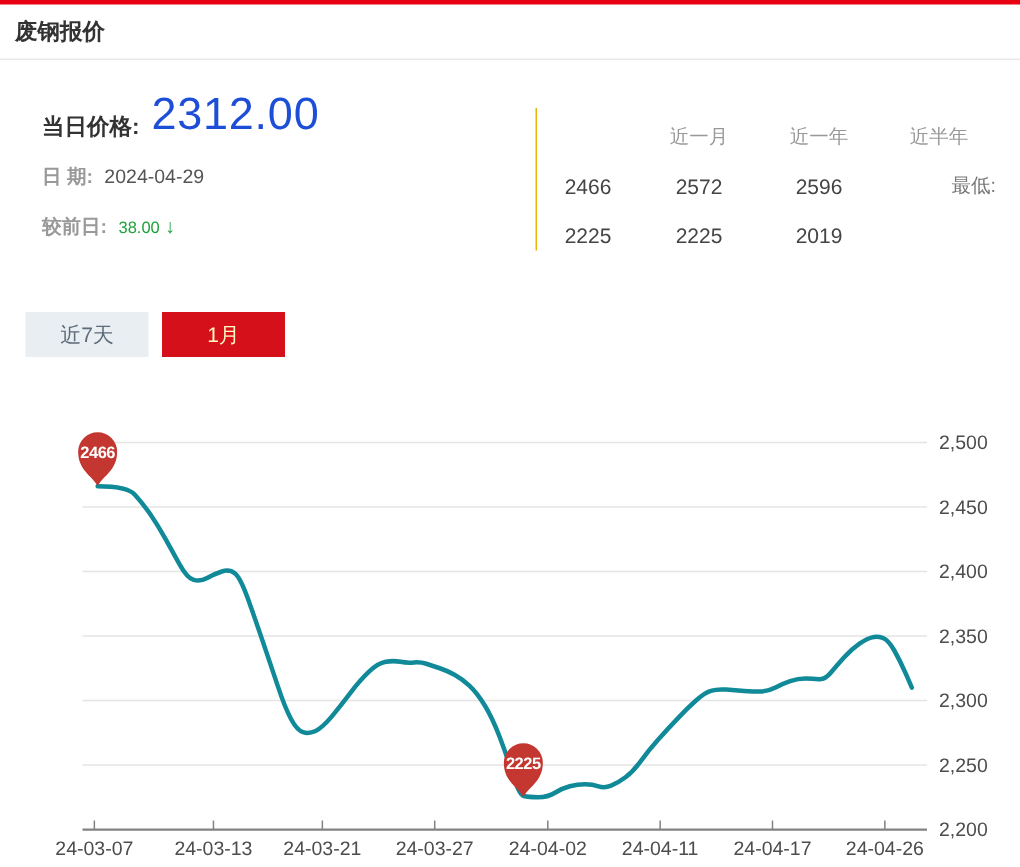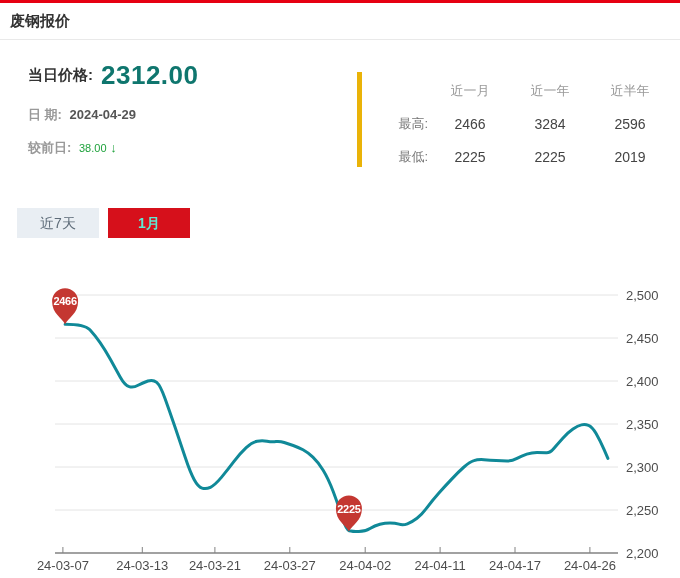--- a/index.html
+++ b/index.html
@@ -3,40 +3,40 @@
 <meta charset="utf-8">
 <style>
   * { box-sizing: border-box; margin: 0; padding: 0; }
   html,body { width: 680px; height: 578px; background: #fff; overflow: hidden;
     font-family: "Liberation Sans", "DejaVu Sans", sans-serif; }
   .top-bar { height: 3px; background: #e60012; }
   .header { padding: 9px 10px 8px 10px; border-bottom: 1px solid #e9e9e9; }
   .header h1 { font-size: 15px; font-weight: bold; color: #333; }
   .info { display: flex; height: 152px; }
   .info-left { flex: 0 0 357px; padding: 20px 0 0 28px; }
-  .price-row { display: flex; align-items: center; }
+  .price-row { display: flex; align-items: flex-end; }
   .price-label { font-size: 15px; font-weight: bold; color: #333; }
-  .price-value { font-size: 26px; font-weight: bold; color: #0f766e; margin-left: 8px; letter-spacing: 0.5px; }
+  .price-value { font-size: 30px; font-weight: normal; color: #1d4ed8; margin-left: 8px; letter-spacing: 0.5px; }
   .meta-row { margin-top: 15px; font-size: 13px; }
   .meta-label { color: #999; font-weight: bold; }
-  .meta-value { color: #555; margin-left: 4px; font-weight: bold; }
+  .meta-value { color: #555; margin-left: 4px; }
   .change-value { color: #1fa23c; margin-left: 4px; font-size: 11px; }
   .down-arrow { color: #1fa23c; font-size: 13px; }
   .info-right { flex: 1; margin-top: 32px; }
-  .stats-wrap { border-left: 5px solid #eab308; height: 95px; padding-top: 2px; text-align: center; }
+  .stats-wrap { border-left: 1px solid #eab308; height: 95px; padding-top: 2px; text-align: center; }
   .stats-grid { display: grid; grid-template-columns: 68px 80px 80px 80px; }
   .stats-grid .cell { height: 33px; display: flex; align-items: center; justify-content: center;
     font-size: 13px; color: #444; }
   .stats-grid .head { color: #999; }
   .stats-grid .rowlabel { justify-content: flex-end; color: #777; padding-right: 2px; }
   .stats-grid .val { font-size: 14px; }
   .tabs { margin: 16px 0 0 17px; display: flex; gap: 9px; }
   .tab { width: 82px; height: 30px; line-height: 30px; text-align: center; font-size: 14px;
     color: #5d6b78; background: #e9eef3; cursor: pointer; user-select: none; }
-  .tab.active { background: #d6101b; color: #5eead4; font-weight: bold; }
+  .tab.active { background: #d6101b; color: #fef9c3; font-weight: normal; }
   .chart-wrap { margin-top: 33px; }
   svg text { font-family: "Liberation Sans", "DejaVu Sans", sans-serif; }
 </style>
 </head>
 <body>
 
 <div class="top-bar"></div>
 
 <div class="header">
   <h1>废钢报价</h1>
@@ -59,23 +59,22 @@
     </div>
   </div>
   <div class="info-right">
     <div class="stats-wrap">
       <div class="stats-grid">
         <div class="cell"></div>
         <div class="cell head">近一月</div>
         <div class="cell head">近一年</div>
         <div class="cell head">近半年</div>
 
-        <div class="cell rowlabel">最高:</div>
         <div class="cell val">2466</div>
-        <div class="cell val">3284</div>
+        <div class="cell val">2572</div>
         <div class="cell val">2596</div>
 
         <div class="cell rowlabel">最低:</div>
         <div class="cell val">2225</div>
         <div class="cell val">2225</div>
         <div class="cell val">2019</div>
       </div>
     </div>
   </div>
 </div>

